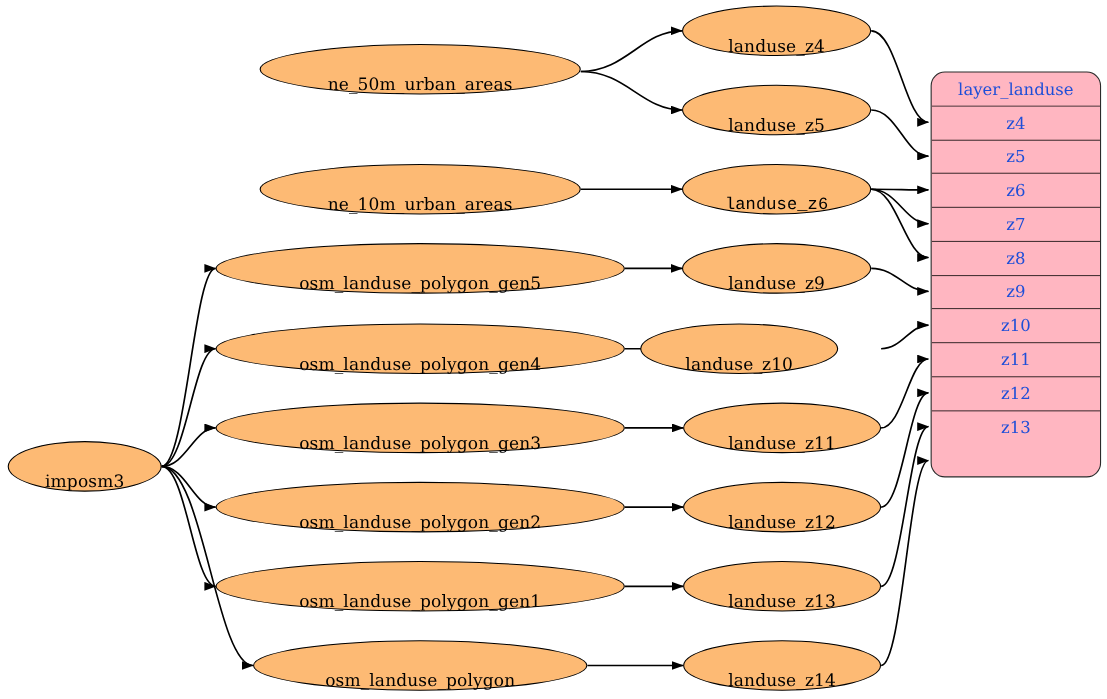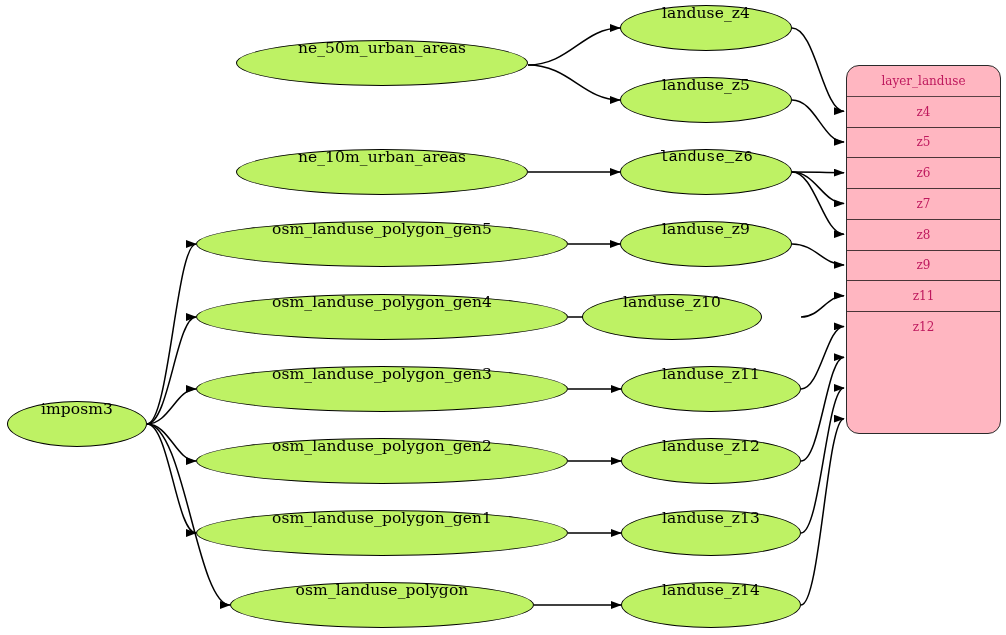--- a/index.html
+++ b/index.html
@@ -1,29 +1,29 @@
 <!DOCTYPE html>
 <html><head>
 <meta charset="utf-8">
 <style>
   html,body{margin:0;padding:0;background:#ffffff;}
   body{width:1006px;height:635px;overflow:hidden;
        font-family:"DejaVu Serif","Liberation Serif",serif;}
   #stage{position:relative;width:1006px;height:635px;background:#fff;}
   #edges{position:absolute;left:0;top:0;width:1006px;height:635px;}
   .node{position:absolute;transform:translate(-50%,-50%);
-        display:flex;align-items:flex-start;justify-content:center;
-        border:1.1px solid #000;border-radius:50%;background:#bef264;
+        display:flex;align-items:flex-end;justify-content:center;
+        border:1.1px solid #000;border-radius:50%;background:#fdba74;
         color:#000;white-space:nowrap;box-sizing:border-box;}
   .node span{font-size:15.5px;line-height:1;letter-spacing:.1px;}
   .rec{position:absolute;box-sizing:border-box;
        border:1.4px solid #2a2a2a;border-radius:13px;
        background:#ffb6c1;overflow:hidden;}
   .rec-row{box-sizing:border-box;display:flex;align-items:center;
-           justify-content:center;color:#be185d;font-size:12px;
+           justify-content:center;color:#1d4ed8;font-size:15px;
            border-bottom:1.4px solid #4a3437;height:30.75px;}
   .rec-row:last-child{border-bottom:none;}
   .rec-row.hdr{border-bottom:1.2px solid #5a4145;}
 </style>
 </head>
 <body>
 
 <div id="stage">
 
   <svg id="edges" viewBox="0 0 1006 635" xmlns="http://www.w3.org/2000/svg">
@@ -120,17 +120,19 @@
     </div>
 
   <div class="rec" id="layer-table" style="left: 846px; top: 65px; width: 155px; height: 369px;">
       <div class="rec-row hdr" style="height: 30.75px;">layer_landuse</div>
       <div class="rec-row" style="height: 30.75px;">z4</div>
       <div class="rec-row" style="height: 30.75px;">z5</div>
       <div class="rec-row" style="height: 30.75px;">z6</div>
       <div class="rec-row" style="height: 30.75px;">z7</div>
       <div class="rec-row" style="height: 30.75px;">z8</div>
       <div class="rec-row" style="height: 30.75px;">z9</div>
+      <div class="rec-row" style="height: 30.75px;">z10</div>
       <div class="rec-row" style="height: 30.75px;">z11</div>
       <div class="rec-row" style="height: 30.75px;">z12</div>
+      <div class="rec-row" style="height: 30.75px;">z13</div>
     </div>
 
 </div>
 
 </body></html>

